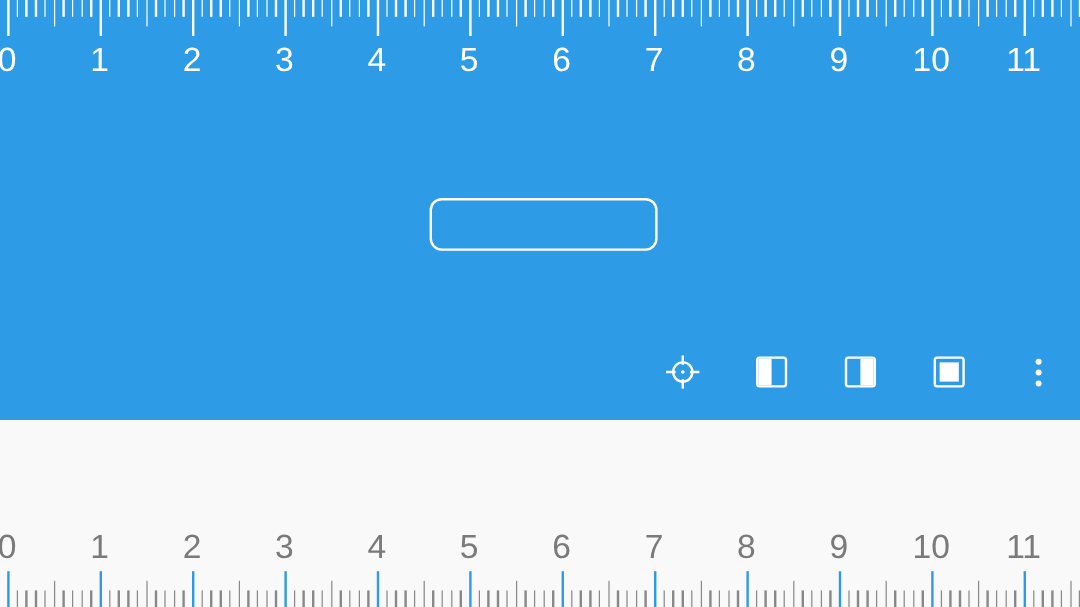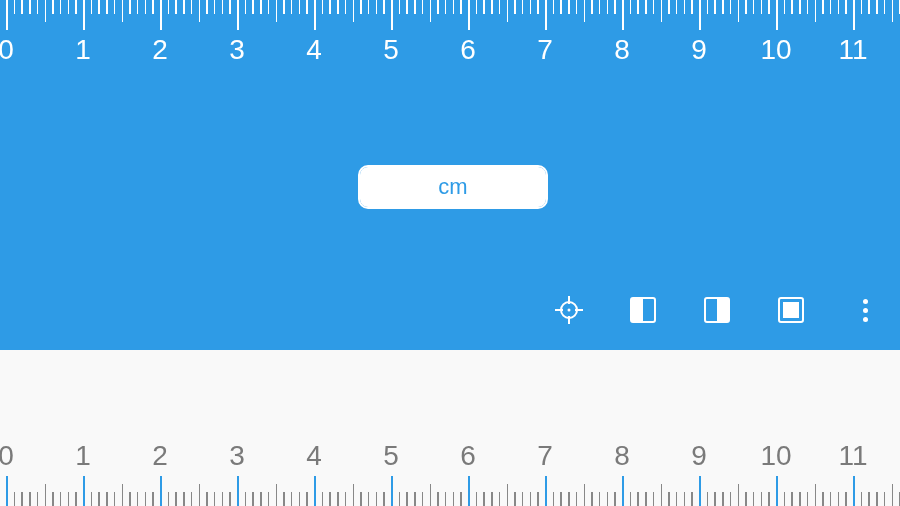--- a/index.html
+++ b/index.html
@@ -296,23 +296,20 @@
         <div class="num" style="left: 391px;">5</div>
         <div class="num" style="left: 468px;">6</div>
         <div class="num" style="left: 545px;">7</div>
         <div class="num" style="left: 622px;">8</div>
         <div class="num" style="left: 699px;">9</div>
         <div class="num" style="left: 776px;">10</div>
         <div class="num" style="left: 853px;">11</div>
       </div>
 
     <div class="unit-toggle">
-      <div class="seg active">
-        <span>cm</span>
-      </div>
     </div>
 
     <div class="toolbar">
       <div class="tool">
         <svg width="28" height="28" viewBox="0 0 28 28">
           <circle cx="14" cy="14" r="8" fill="none" stroke="#fff" stroke-width="2"></circle>
           <line x1="14" y1="0" x2="14" y2="8" stroke="#fff" stroke-width="2"></line>
           <line x1="14" y1="20" x2="14" y2="28" stroke="#fff" stroke-width="2"></line>
           <line x1="0" y1="14" x2="8" y2="14" stroke="#fff" stroke-width="2"></line>
           <line x1="20" y1="14" x2="28" y2="14" stroke="#fff" stroke-width="2"></line>

